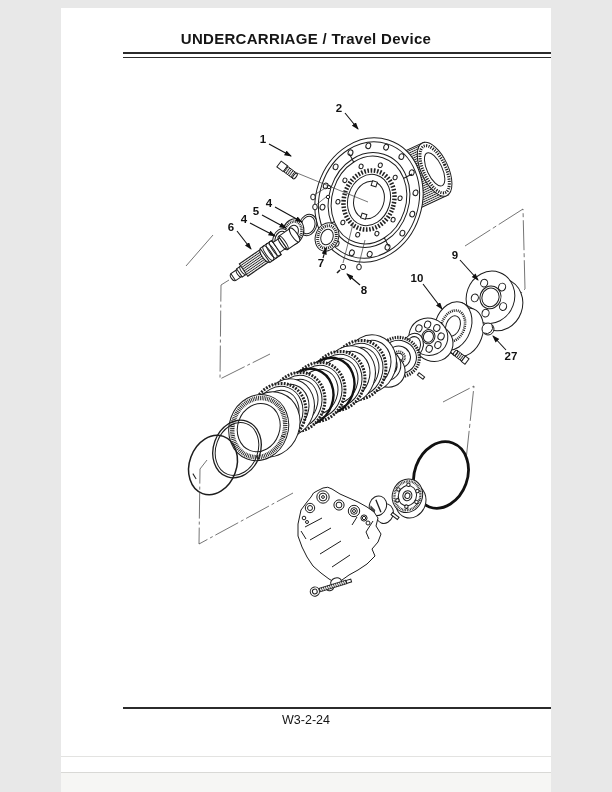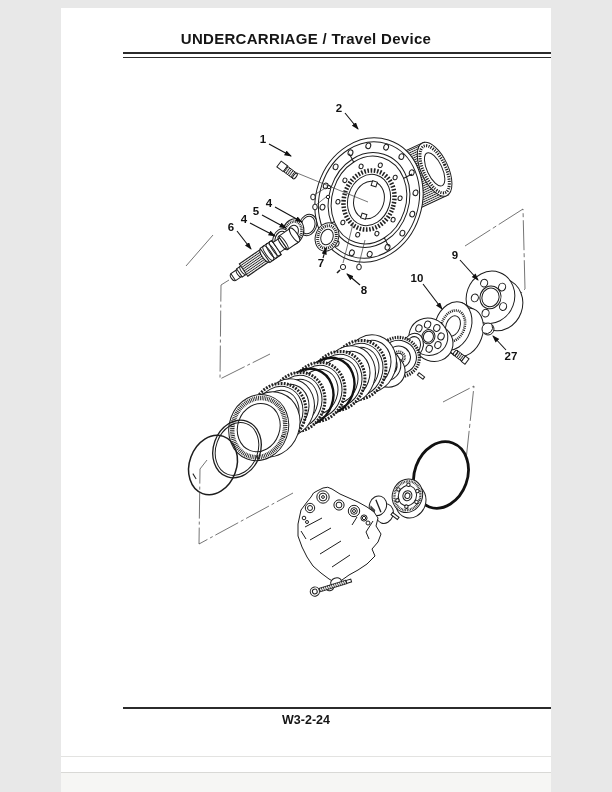--- a/index.html
+++ b/index.html
@@ -17,21 +17,21 @@
   .header-rule{
     position:absolute;top:44px;left:62px;width:488px;height:3px;
     border-top:2px solid #2b2b2b;border-bottom:1px solid #2b2b2b;
   }
   .footer-rule{
     position:absolute;top:699px;left:62px;width:488px;height:0;
     border-top:2px solid #2b2b2b;
   }
   .page-number{
     position:absolute;top:705px;left:0;width:100%;
-    text-align:center;font-size:12.5px;font-weight:bold;color:#151515;
+    text-align:center;font-size:12.5px;font-weight:normal;color:#151515;
   }
   .faint-line-1{position:absolute;top:748px;left:0;width:100%;height:0;border-top:1px solid #e3e3e1;}
   .faint-line-2{position:absolute;top:764px;left:0;width:100%;height:0;border-top:1px solid #d9d9d6;}
   .bottom-band{position:absolute;top:765px;left:0;width:100%;height:27px;background:#f6f6f4;}
   svg.diagram{position:absolute;left:0;top:0;}
   .ink{stroke:#1d1d1d;fill:#ffffff;stroke-width:1;}
   .ink-n{stroke:#1d1d1d;fill:none;stroke-width:1;}
   .thin{stroke:#3a3a3a;fill:none;stroke-width:.7;}
   .callout{font-family:"Liberation Sans","DejaVu Sans",sans-serif;font-size:11.5px;font-weight:bold;fill:#111;}
   .leader{stroke:#111;stroke-width:1.1;fill:none;}

